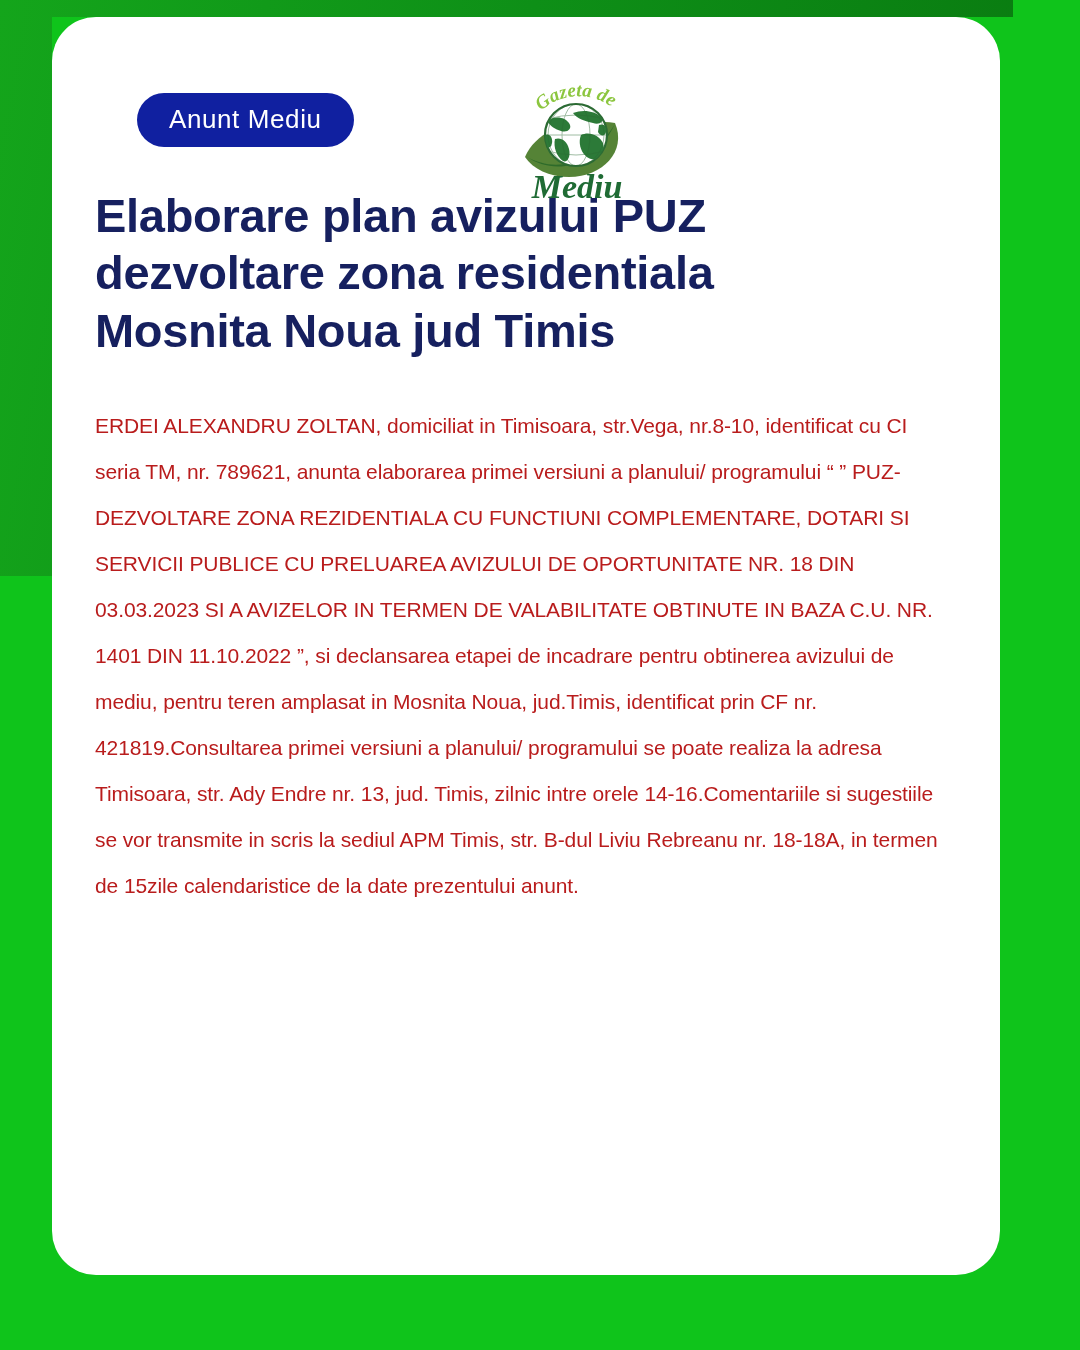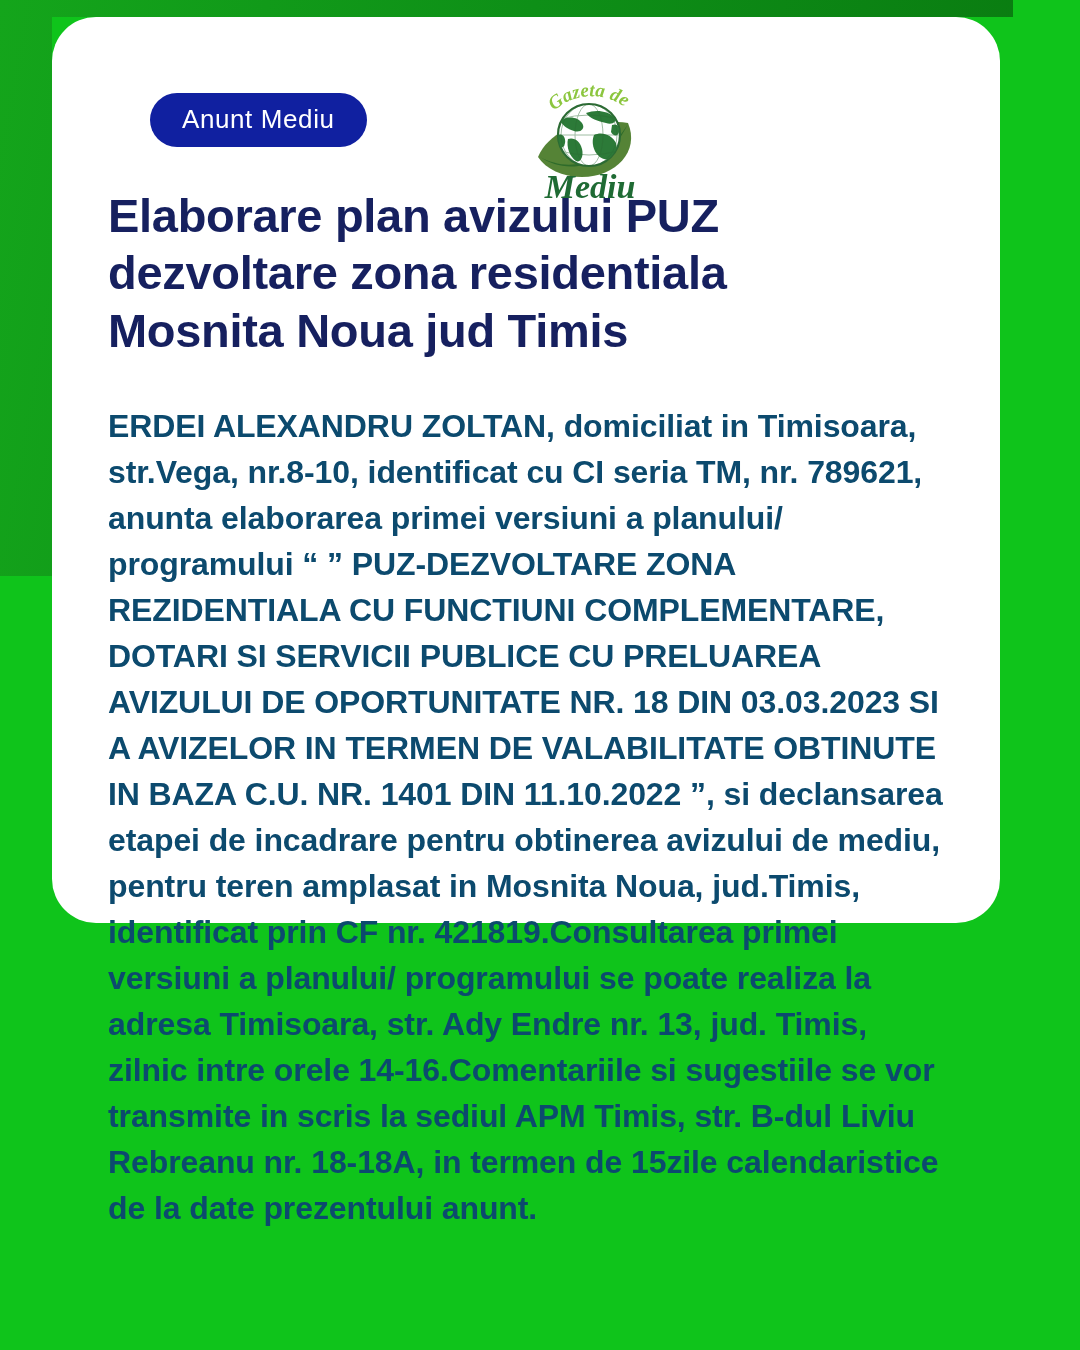--- a/index.html
+++ b/index.html
@@ -45,25 +45,25 @@
     height: 559px;
     background: #0FC41B;
   }
 
   
   .card {
     position: absolute;
     left: 52px;
     top: 17px;
     width: 948px;
-    height: 906px;
+    height: 1258px;
     background: #ffffff;
     border-radius: 44px;
     box-sizing: border-box;
-    padding: 38px 54px 40px 54px;
+    padding: 38px 54px 40px 41px;
   }
 
   .card-header {
     position: relative;
     height: 132px;
   }
 
   
   .badge {
     position: absolute;
@@ -100,26 +100,26 @@
     font-size: 47px;
     font-weight: bold;
     line-height: 1.22;
     letter-spacing: -0.3px;
     max-width: 800px;
   }
 
   
   .body-text {
     margin: 44px 0 0 2px;
-    color: #0c4a6e;
-    font-size: 32px;
+    color: #b91c1c;
+    font-size: 21px;
     line-height: 46px;
     letter-spacing: -0.1px;
     max-width: 862px;
-    font-weight: 700;
+    font-weight: 400;
   }
 </style>
 </head>
 <body>
 
 <div class="poster">
 
   <div class="bg-bright"></div>
   <div class="bg-dark-left"></div>
   <div class="bg-bright-mask"></div>

